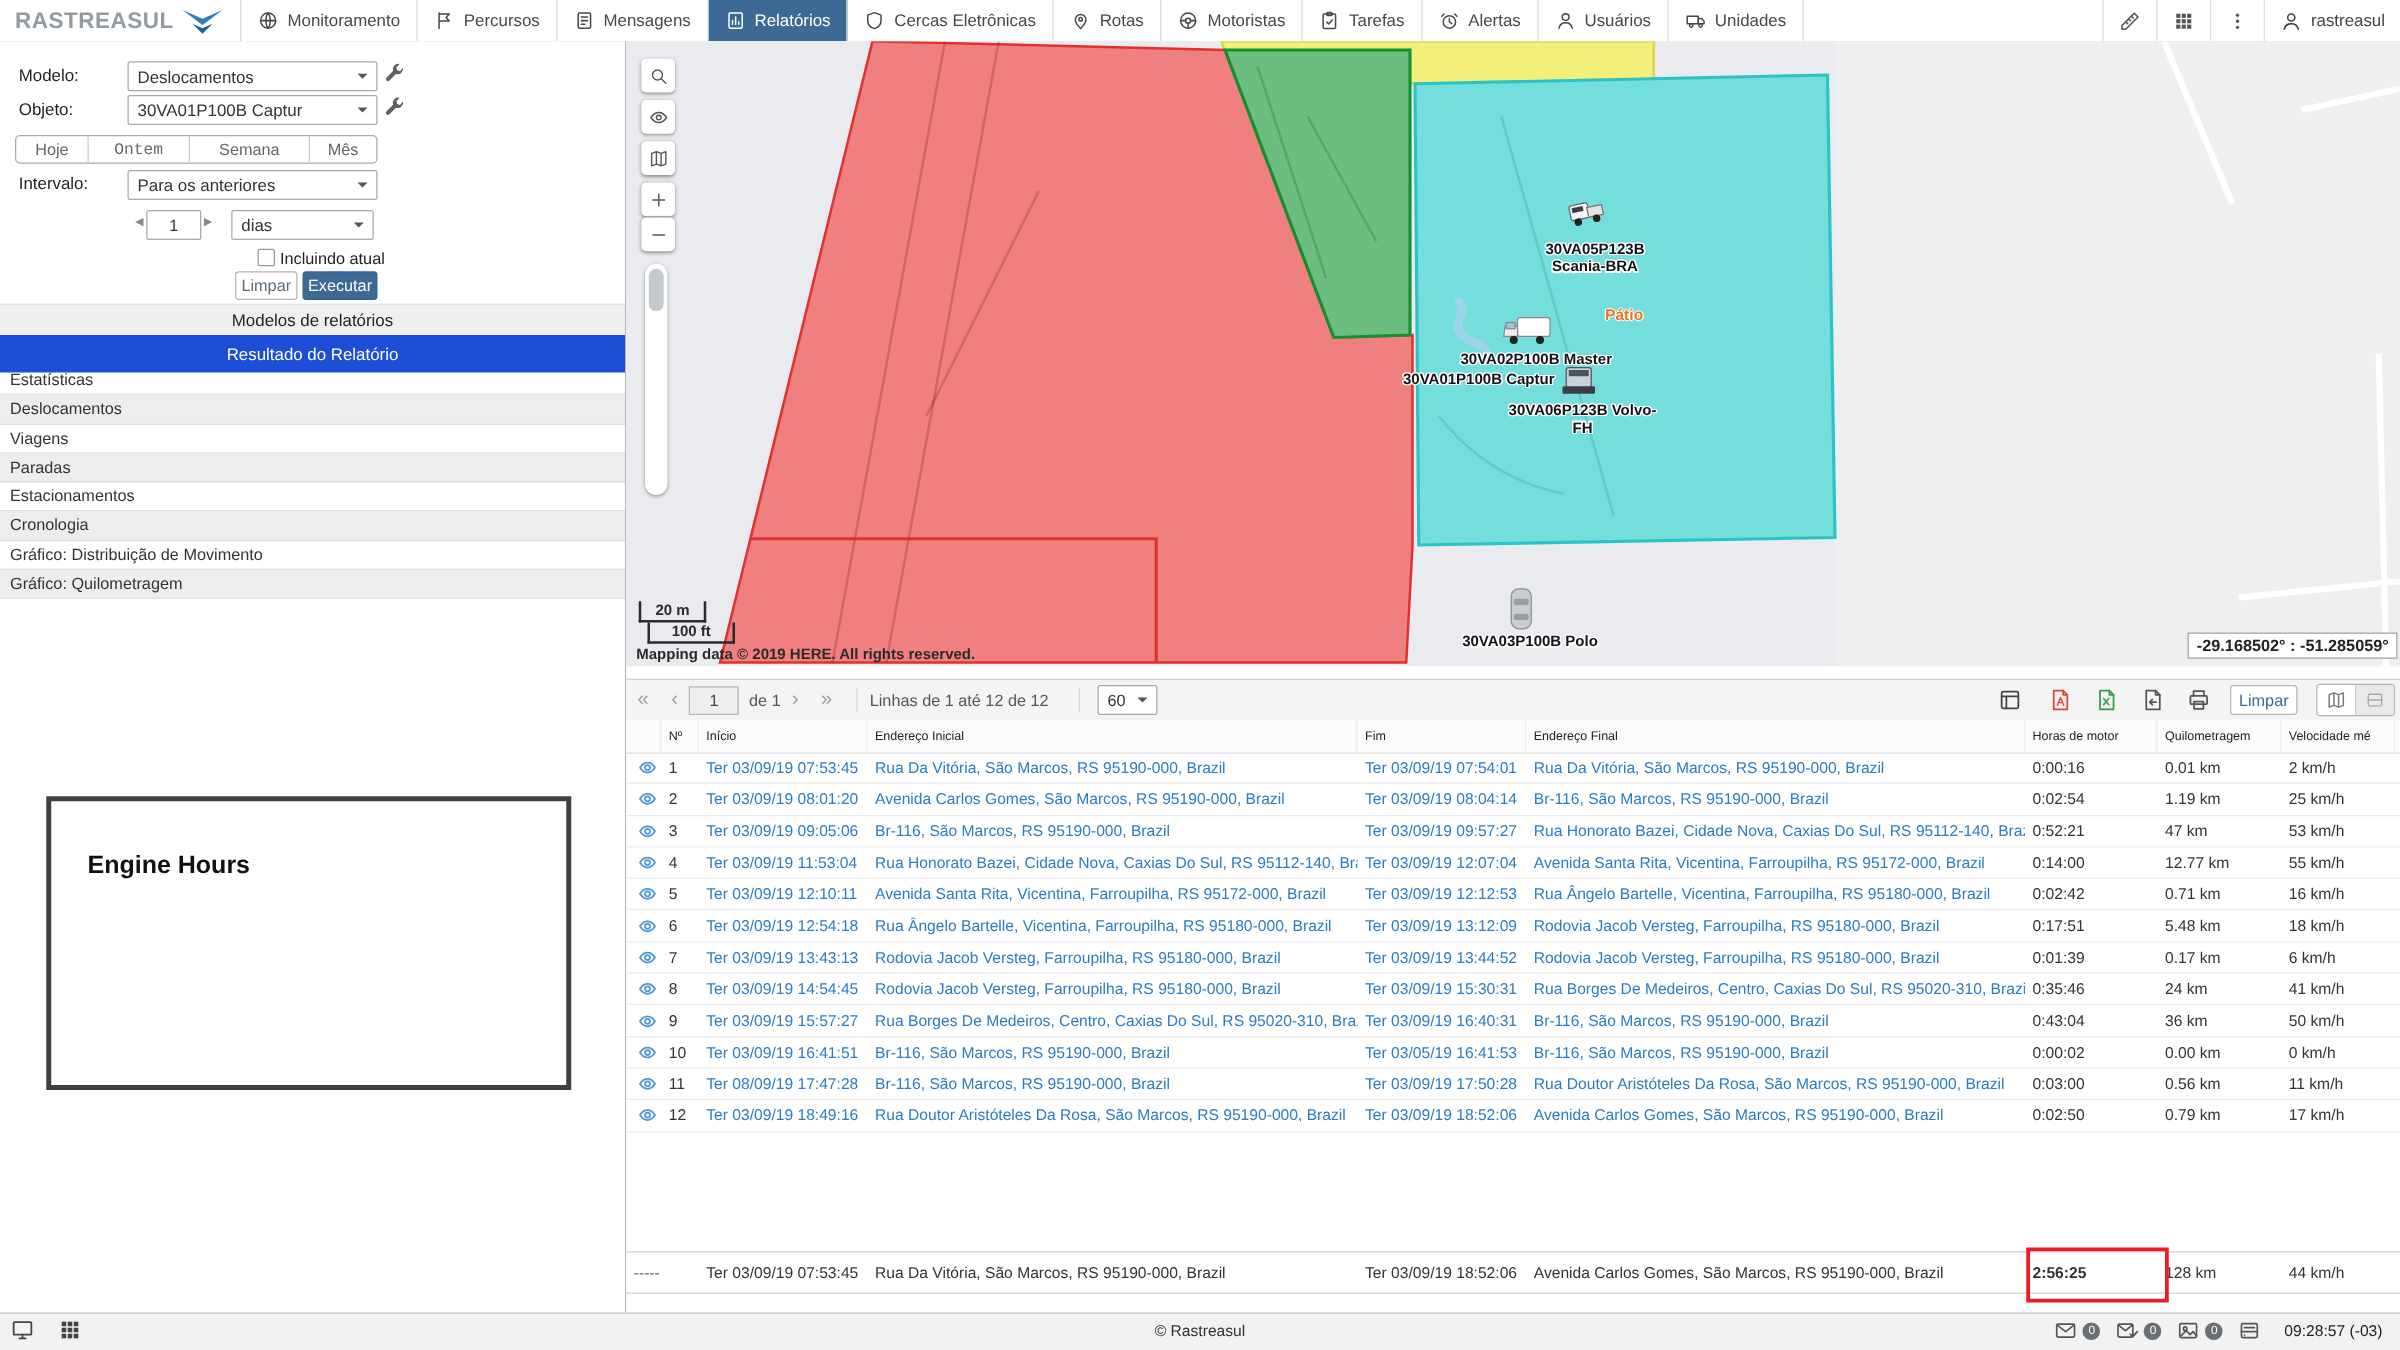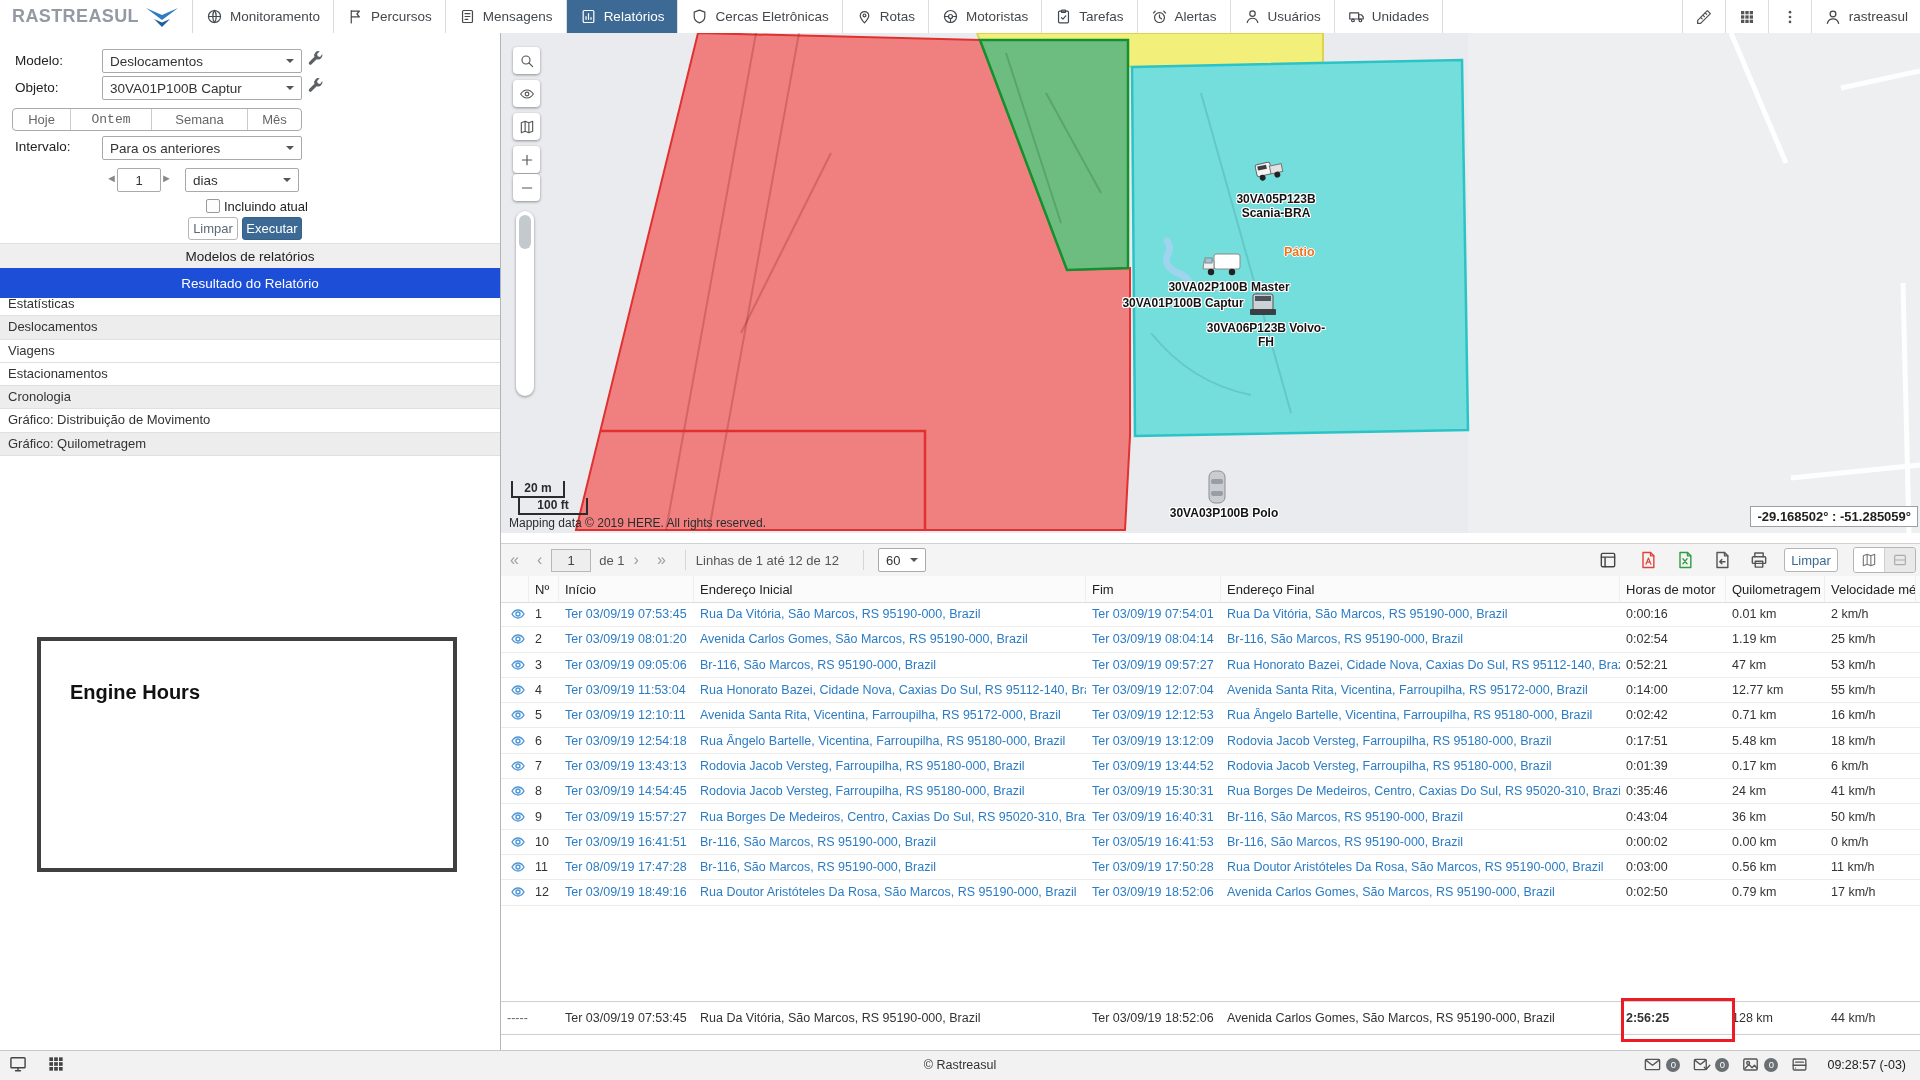--- a/index.html
+++ b/index.html
@@ -48,21 +48,21 @@
   .map{position:absolute;left:0;top:0;width:1419px;height:500px;background:#e9ebee;overflow:hidden;cursor:grab}
   .map svg.zones{position:absolute;left:0;top:0}
   .mbtn{position:absolute;left:12px;width:27px;height:27px;background:#fff;border-radius:4px;
         box-shadow:0 1px 3px rgba(0,0,0,.4);display:flex;align-items:center;justify-content:center;color:#555;cursor:pointer}
   .mbtn svg{width:16px;height:16px}
   .mslider{position:absolute;left:15px;top:178px;width:18px;height:185px;background:#fff;border-radius:9px;box-shadow:0 1px 3px rgba(0,0,0,.4)}
   .mthumb{position:absolute;left:3px;top:4px;width:12px;height:34px;background:#c4c9ce;border-radius:6px;cursor:pointer}
   .scale{position:absolute;left:10px;top:448px;font-size:12px;font-weight:bold;color:#2b2b2b}
   .scale .m{width:50px;border-left:2px solid #2b2b2b;border-right:2px solid #2b2b2b;border-bottom:2px solid #2b2b2b;text-align:center;padding-bottom:1px}
   .scale .ft{width:66px;border-left:2px solid #2b2b2b;border-right:2px solid #2b2b2b;border-bottom:2px solid #2b2b2b;text-align:center;margin-left:7px;padding-bottom:1px}
-  .attrib{position:absolute;left:8px;top:483px;font-size:12px;font-weight:normal;color:#2b2b2b}
+  .attrib{position:absolute;left:8px;top:483px;font-size:12px;font-weight:bold;color:#2b2b2b}
   .coords{position:absolute;right:2px;top:473px;background:#fff;border:1px solid #9aa0a6;padding:2px 6px;
           font-size:13px;font-weight:bold;color:#222}
   .mlabel{position:absolute;width:200px;text-align:center;font-size:12px;font-weight:bold;color:#141414;line-height:13.5px;
           text-shadow:-1px 0 #fff,1px 0 #fff,0 -1px #fff,0 1px #fff,-1px -1px #fff,1px 1px #fff,1px -1px #fff,-1px 1px #fff}
   .patio{position:absolute;left:783px;top:212px;font-size:12.5px;font-weight:bold;color:#f0731f;
          text-shadow:-1px 0 #fff,1px 0 #fff,0 -1px #fff,0 1px #fff}
   .marker{position:absolute;cursor:pointer}
   
   .ttoolbar{position:absolute;left:0;top:510px;right:0;height:32px;background:#f4f4f4;border-top:1px solid #d0d0d0;
             border-bottom:1px solid #d0d0d0;display:flex;align-items:center;font-size:13px;color:#555}
@@ -75,21 +75,21 @@
   .tbicon{position:absolute;width:20px;height:20px;top:6px;cursor:pointer;color:#555}
   .tbicon svg{width:20px;height:20px}
   .limpar2{position:absolute;left:1283px;top:4px;width:52px;height:22px;background:#fff;border:1px solid #b5b5b5;
            border-radius:3px;color:#3d6a94;font-size:13px;display:flex;align-items:center;justify-content:center;cursor:pointer}
   .toggle{position:absolute;left:1352px;top:3px;display:flex;border:1px solid #b5b5b5;border-radius:3px;overflow:hidden}
   .toggle div{width:30px;height:24px;display:flex;align-items:center;justify-content:center;color:#777;cursor:pointer}
   .toggle div.on{background:#fff}.toggle div.off{background:#e9e9e9;color:#aaa;border-left:1px solid #cfcfcf}
   .toggle svg{width:16px;height:16px}
   .thead,.trow,.tsum{display:grid;align-items:center}
   .thead{position:absolute;left:0;top:543px;right:0;height:26px;background:#fbfbfb;border-bottom:1px solid #ddd;
-         font-size:13px;color:#222}
+         font-size:10px;color:#222}
   .thead div{padding-left:6px;border-right:1px solid #eee;height:100%;display:flex;align-items:center;overflow:hidden;white-space:nowrap}
   .rows{position:absolute;left:0;top:569px;right:0}
   .trow{height:24.3px;border-bottom:1px solid #ececec;font-size:12.5px}
   .trow div{padding-left:6px;overflow:hidden;white-space:nowrap}
   .lnk{color:#2b7cc5;cursor:pointer}
   .eyec{display:flex;justify-content:center;color:#4e97d6;cursor:pointer}
   .eyec svg{width:14px;height:14px}
   .tsum{position:absolute;left:0;top:968px;right:0;height:32px;border-top:1px solid #cfcfcf;border-bottom:1px solid #cfcfcf;
         font-size:12.5px;color:#333;background:#fff}
   .tsum div{padding-left:6px;overflow:hidden;white-space:nowrap}
@@ -397,20 +397,21 @@
 
   <div class="btn ghost" style="left:188px;top:184px;width:48px">Limpar</div>
   <div class="btn primary" style="left:242px;top:184px;width:58px">Executar</div>
 
   <div class="band models">Modelos de relatórios</div>
   <div class="band result">Resultado do Relatório</div>
   <div class="rlist" id="rlist">
       <div class="ritem">Estatísticas</div>
       <div class="ritem alt">Deslocamentos</div>
       <div class="ritem">Viagens</div>
+      <div class="ritem alt">Paradas</div>
       <div class="ritem">Estacionamentos</div>
       <div class="ritem alt">Cronologia</div>
       <div class="ritem">Gráfico: Distribuição de Movimento</div>
       <div class="ritem alt">Gráfico: Quilometragem</div>
     </div>
 
   <div class="ann-box">
     <span class="ann-text">Engine Hours</span>
   </div>
 </div>

